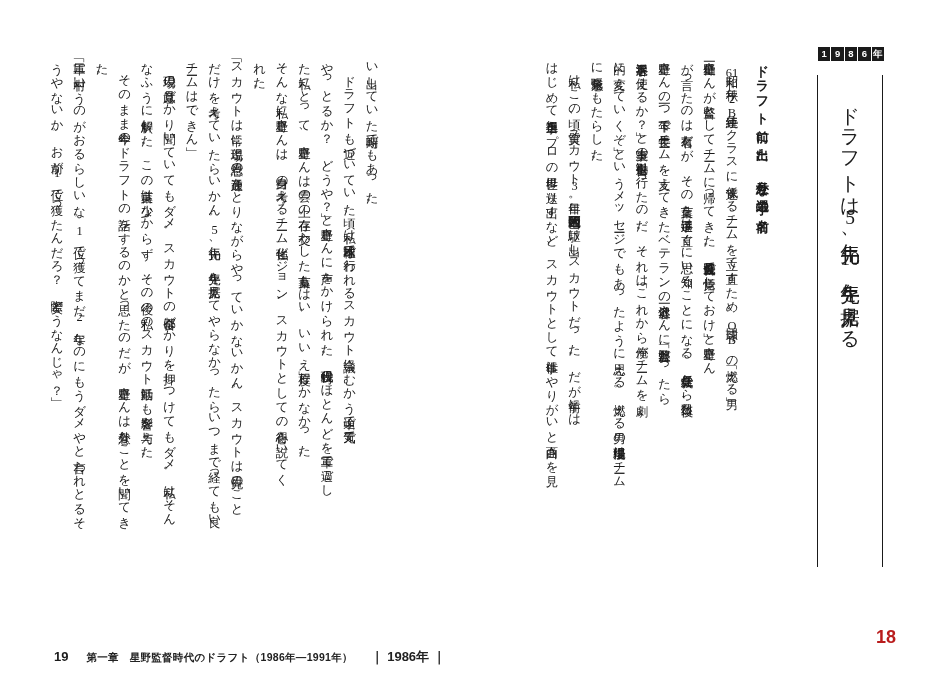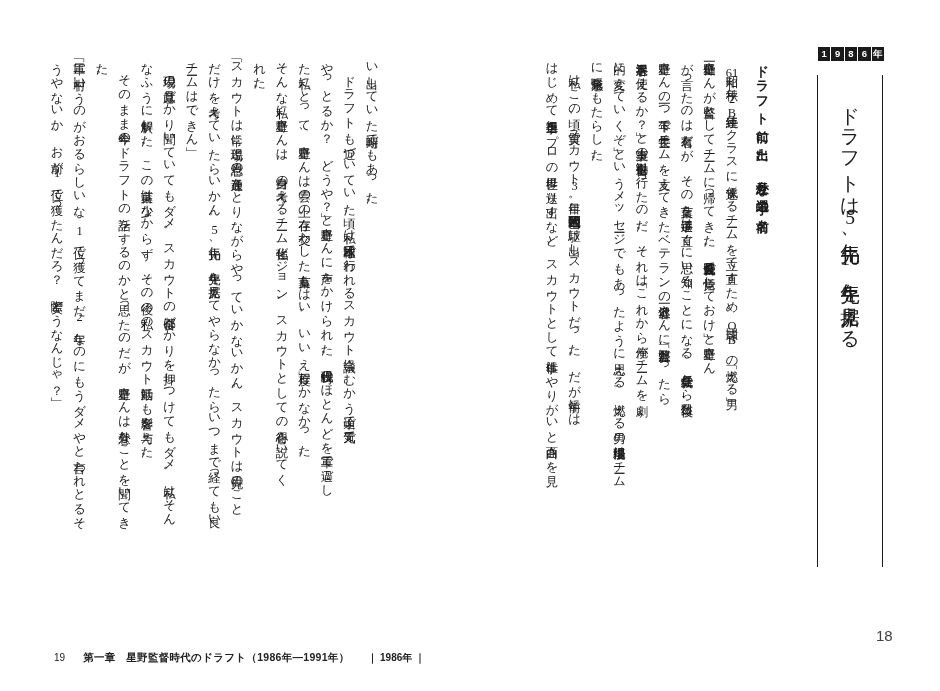--- a/index.html
+++ b/index.html
@@ -63,27 +63,27 @@
     letter-spacing:0.1px;
     height:100%;
   }
 
   
   .footer-left{
     position:absolute; left:54px; top:625px;
     display:flex; align-items:baseline; gap:18px;
     font-family:"Liberation Sans","DejaVu Sans",sans-serif;
   }
-  .folio{ font-weight:normal; font-size:10px; color:#1b1b1b;margin-top:12px; }
+  .folio{ font-weight:bold; font-size:13px; color:#1b1b1b;margin-top:12px; }
   .chapter{ font-weight:bold; font-size:10.5px; color:#222; letter-spacing:0.3px;margin-top:26px; }
-  .year-marker{ font-weight:bold; font-size:10px; color:#222; }
+  .year-marker{ font-weight:bold; font-size:13px; color:#222; }
   .folio-right{
     position:absolute; left:876px; top:627px;
     font-family:"Liberation Sans","DejaVu Sans",sans-serif;
-    font-weight:normal; font-size:15px; color:#404040;
+    font-weight:bold; font-size:18px; color:#b91c1c;
   }
 </style>
 </head>
 <body>
 
 <div class="spread">
 
   <div class="badge">
       <div class="box" style="background: rgb(26, 26, 26); color: rgb(255, 255, 255);">1</div>
       <div class="box" style="background: rgb(26, 26, 26); color: rgb(255, 255, 255);">9</div>

